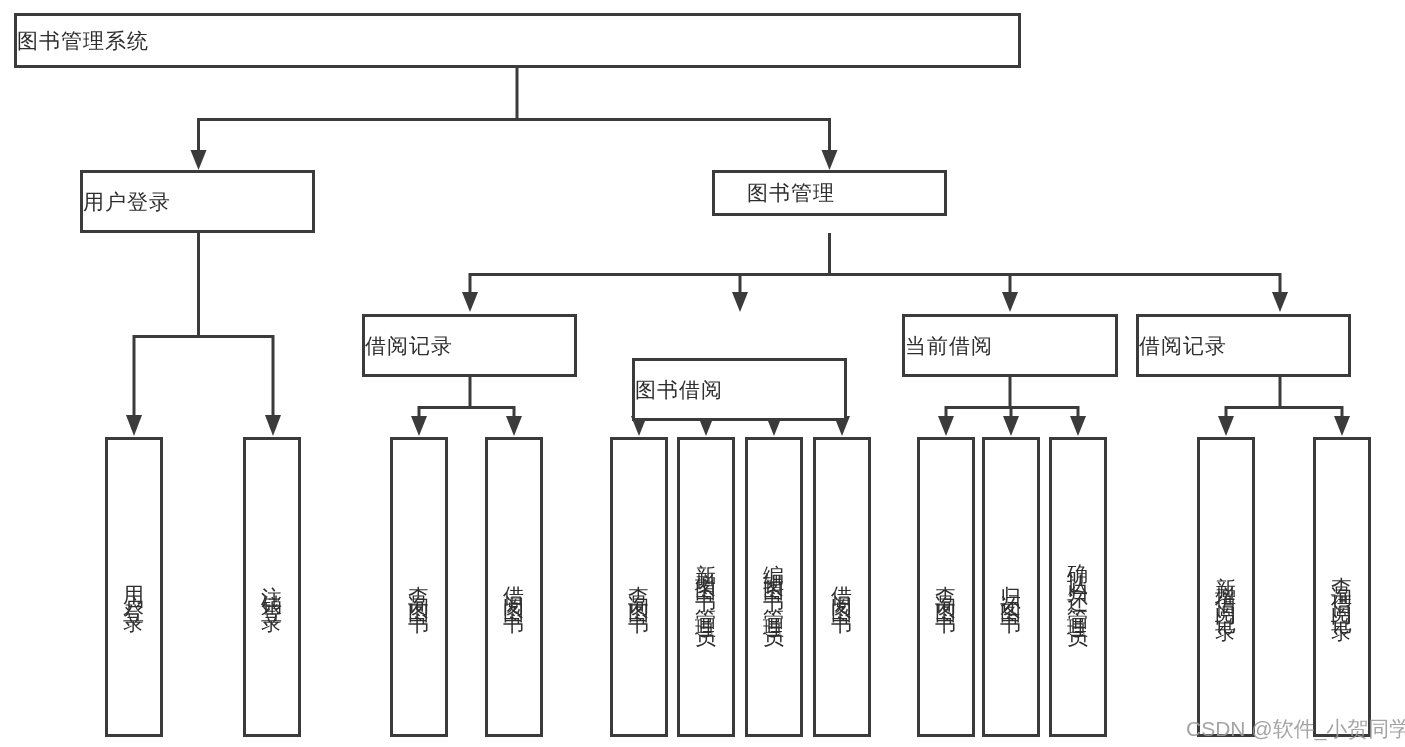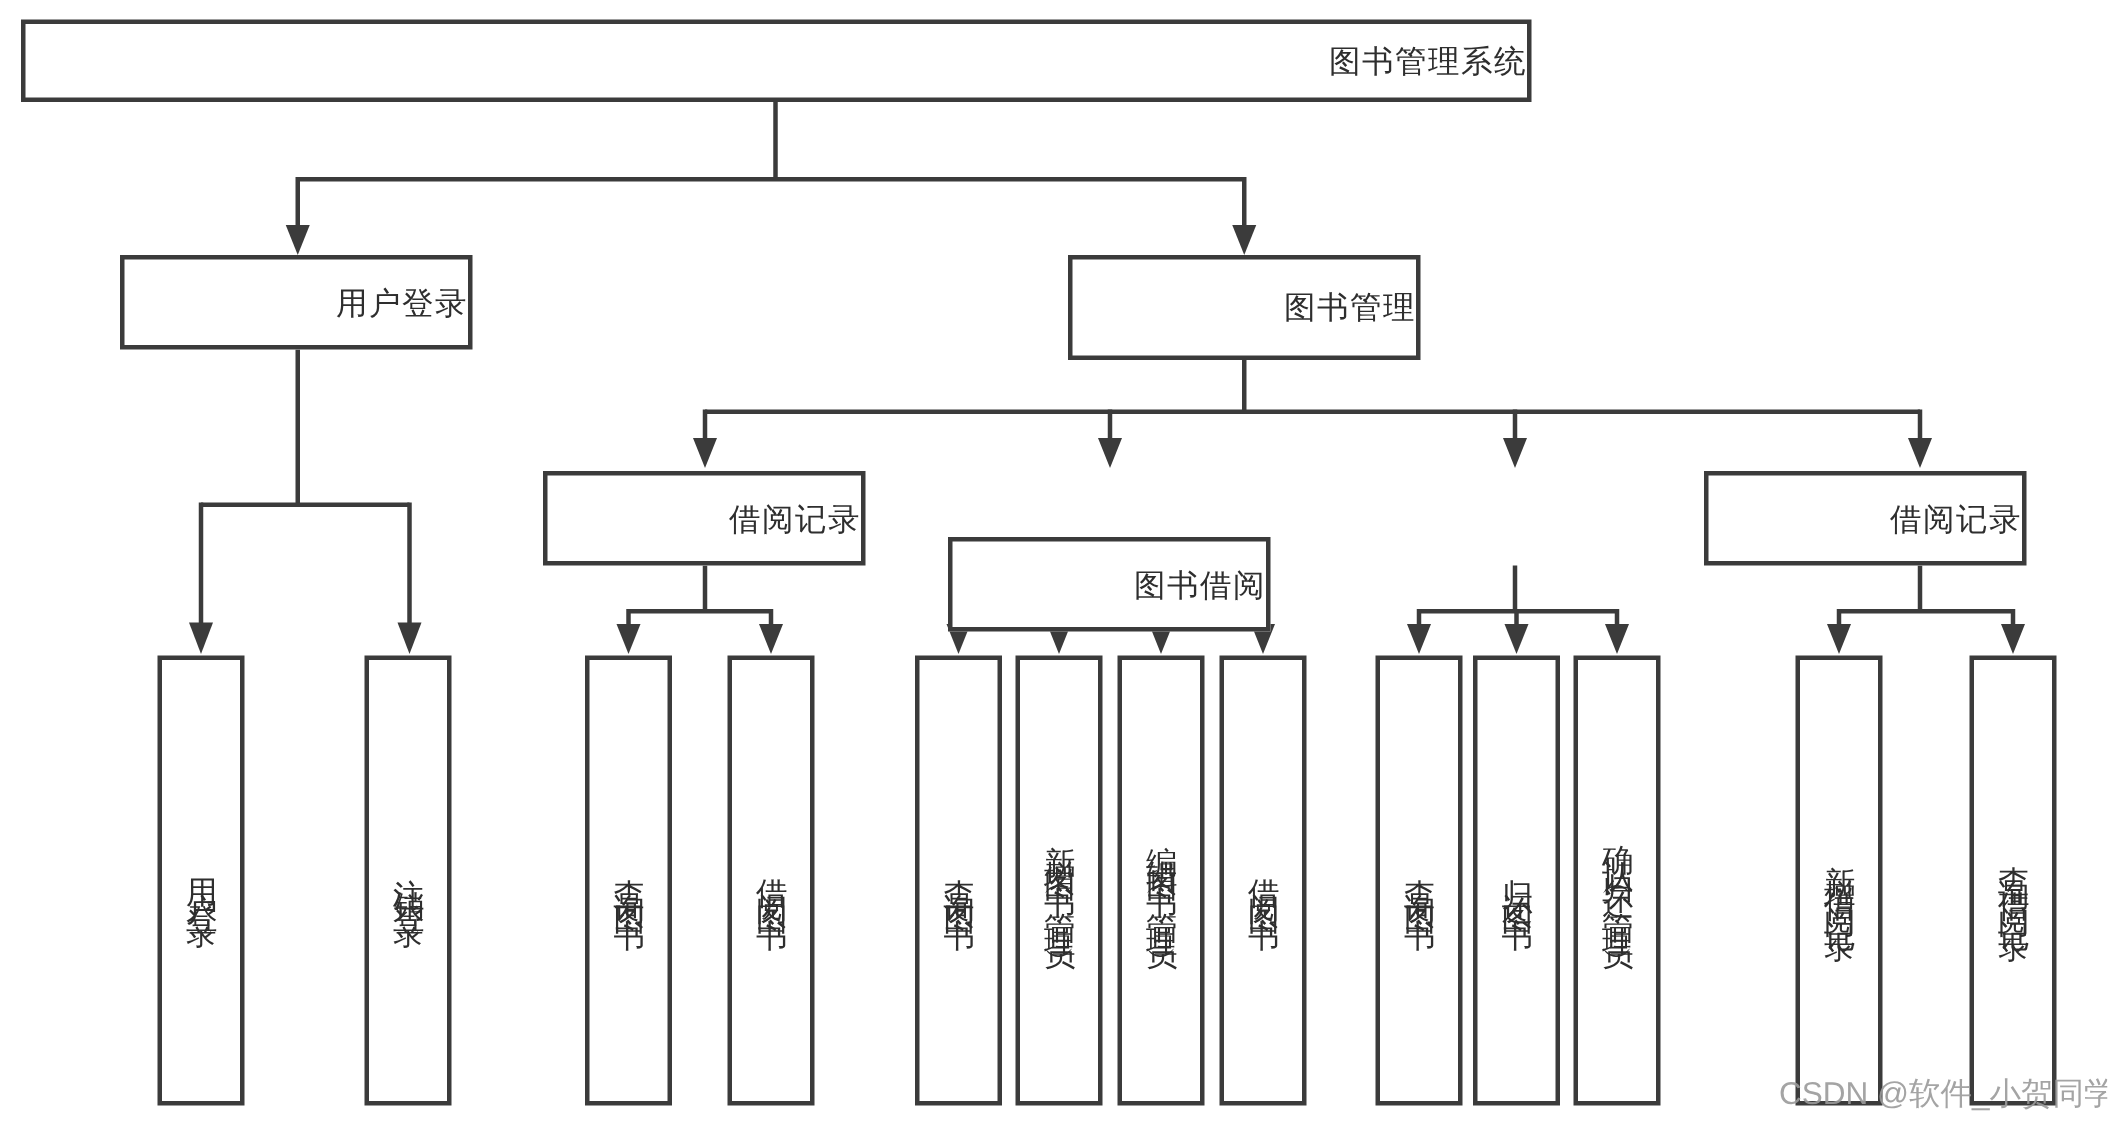--- a/index.html
+++ b/index.html
@@ -25,21 +25,21 @@
   }
   #connectors path { stroke: var(--line); stroke-width: 3; fill: none; }
   #connectors path.arrowhead { fill: var(--line); stroke: none; }
   .hnode {
     position: absolute;
     box-sizing: border-box;
     border: 3px solid var(--line);
     background: var(--bg);
     display: flex;
     align-items: center;
-    justify-content: flex-end;
+    justify-content: flex-start;
     font-size: 21px;
     letter-spacing: 1px;
   }
   .leaf {
     position: absolute;
     box-sizing: border-box;
     width: 58px;
     height: 300px;
     top: 437px;
     border: 3px solid var(--line);
@@ -134,30 +134,33 @@
     <path class="arrowhead" d="M1334 416 L1350 416 L1342 436 Z"></path>
   </svg>
 
   <div class="hnode" style="left:14px; top:13px; width:1007px; height:55px;">
     <span>图书管理系统</span>
   </div>
 
   <div class="hnode" style="left:80px; top:170px; width:235px; height:63px;">
     <span>用户登录</span>
   </div>
-  <div class="hnode" style="left:712px; top:170px; width:235px; height:70px;">
+  <div class="hnode" style="left:712px; top:170px; width:235px; height:46px;padding-left:32px;">
     <span>图书管理</span>
   </div>
 
   <div class="hnode" style="left:362px; top:314px; width:215px; height:63px;">
     <span>借阅记录</span>
   </div>
   <div class="hnode" style="left:632px; top:314px; width:215px; height:63px;margin-top:44px;">
     <span>图书借阅</span>
   </div>
+  <div class="hnode" style="left:902px; top:314px; width:216px; height:63px;">
+    <span>当前借阅</span>
+  </div>
   <div class="hnode" style="left:1136px; top:314px; width:215px; height:63px;">
     <span>借阅记录</span>
   </div>
 
   <div class="leaf" style="left:105px;">
     <span>用户登录</span>
   </div>
   <div class="leaf" style="left:243px;">
     <span>注销登录</span>
   </div>

